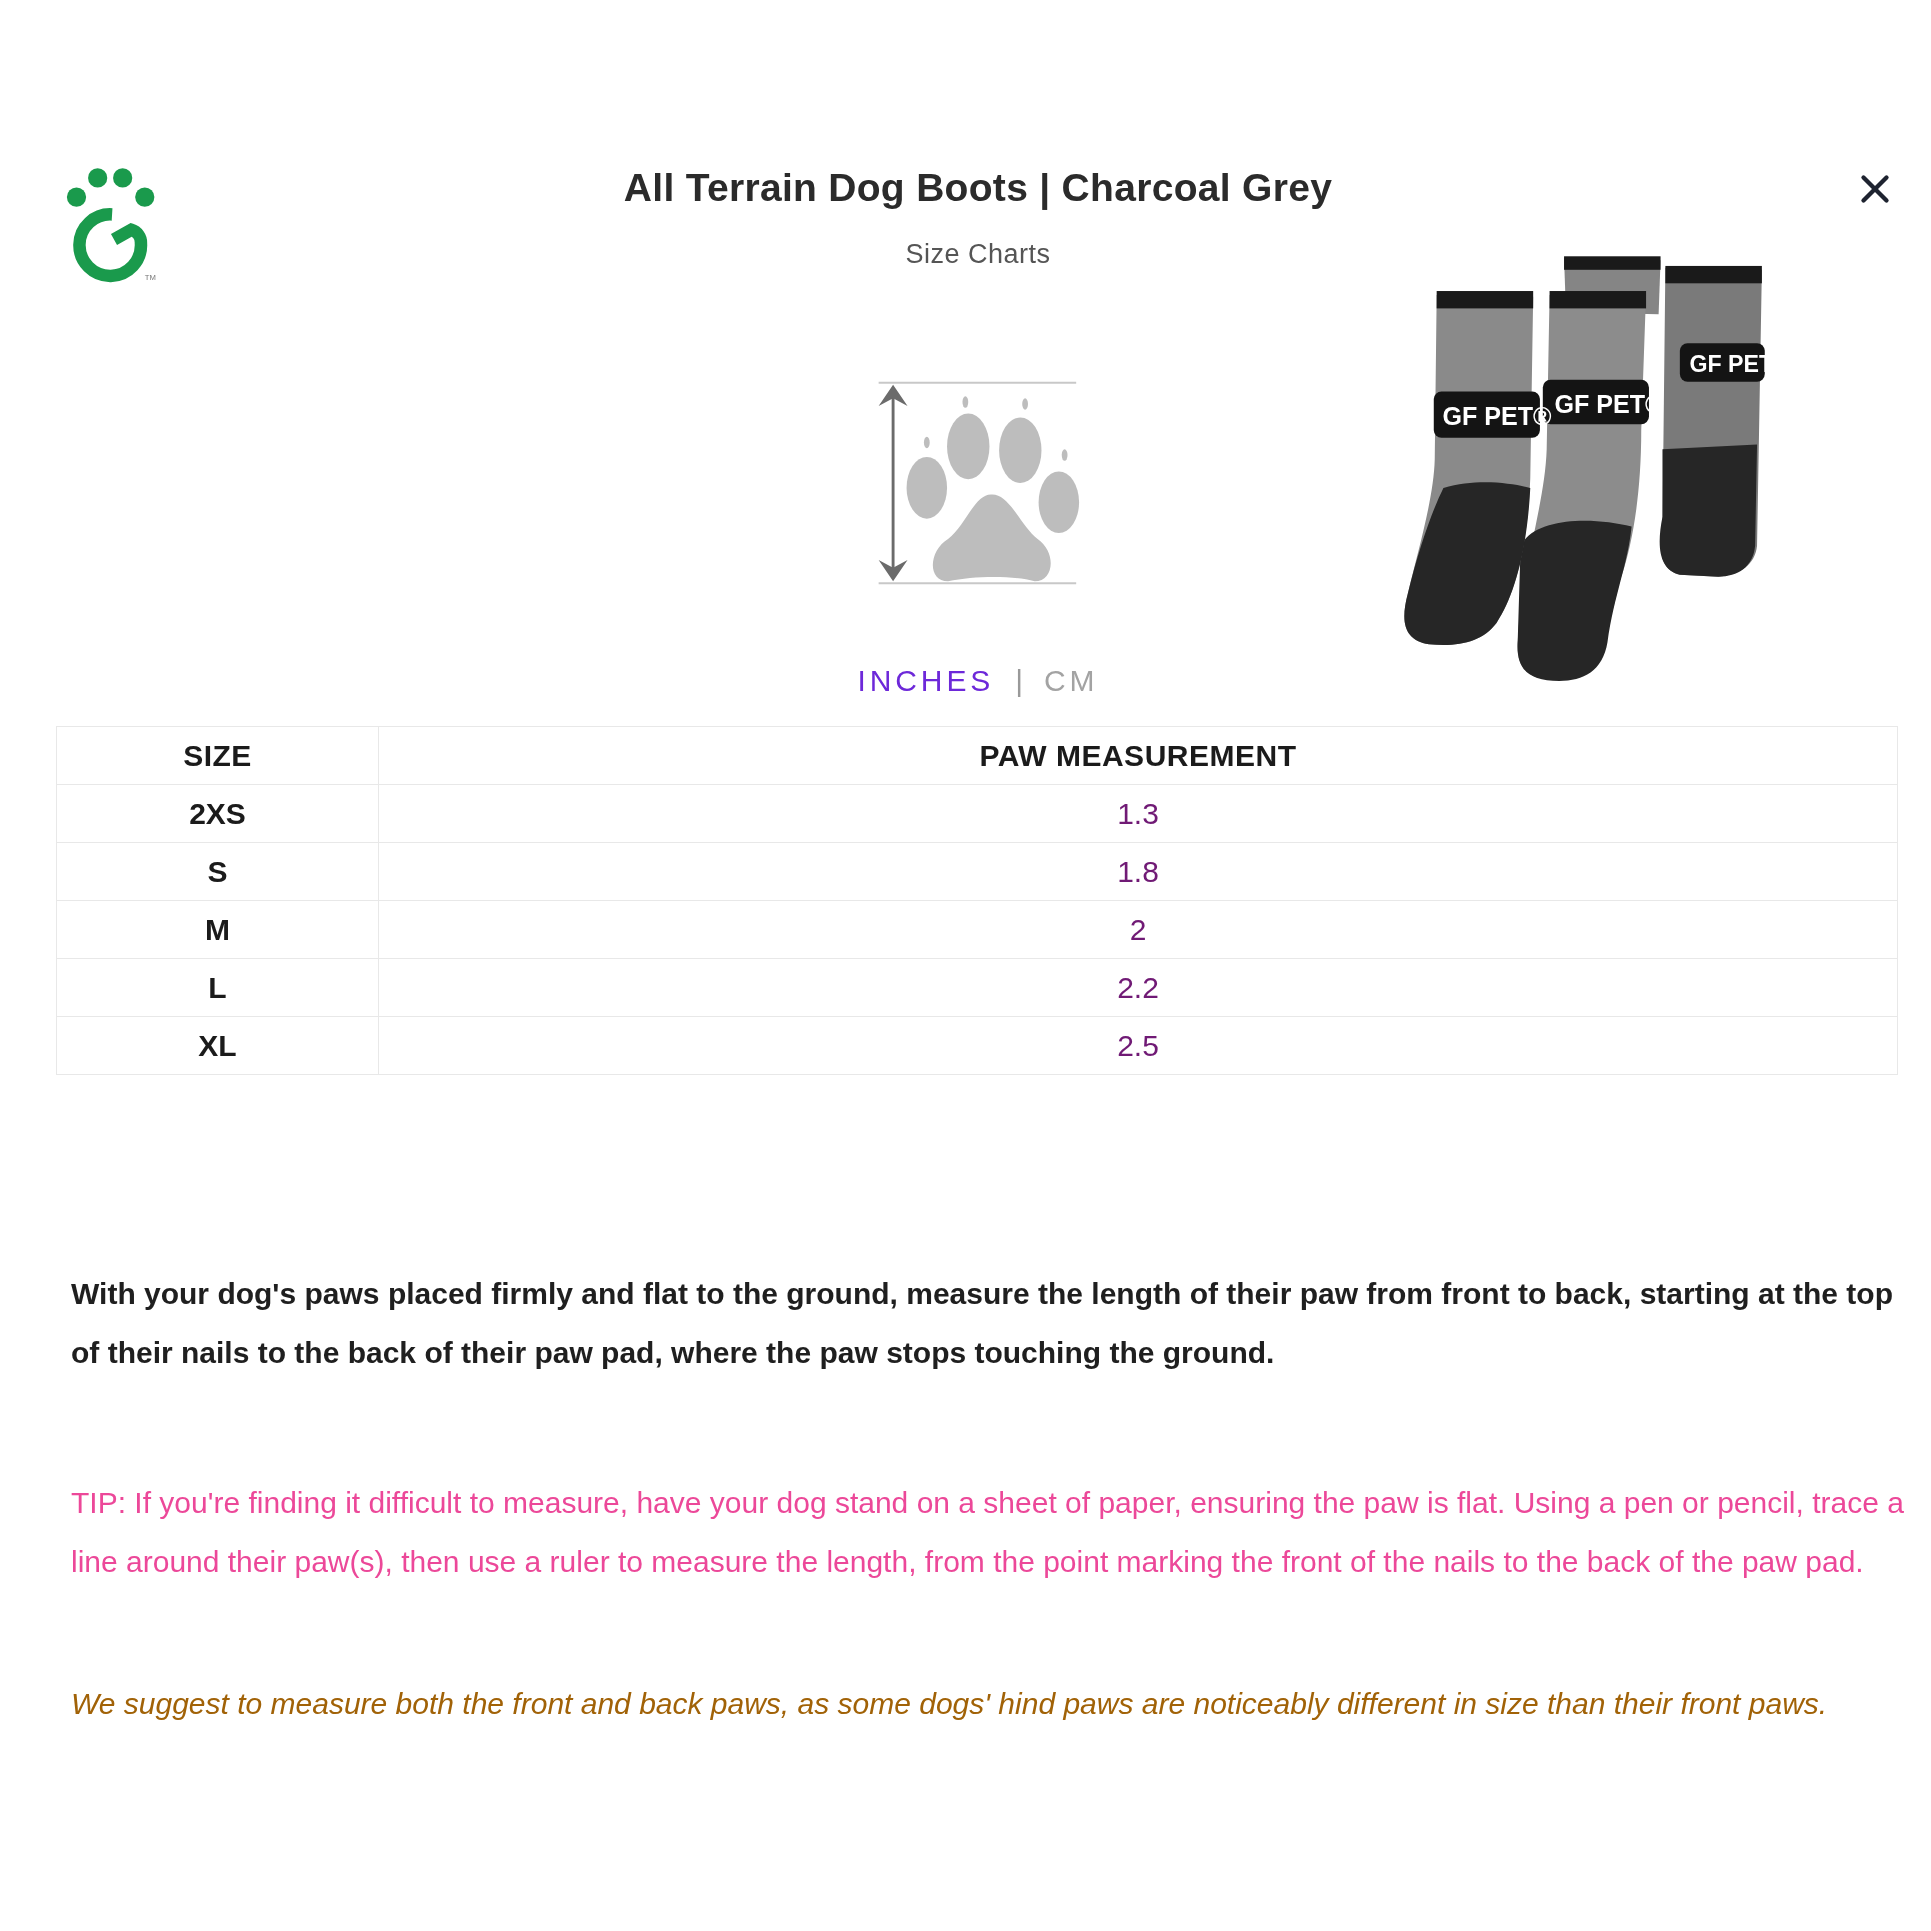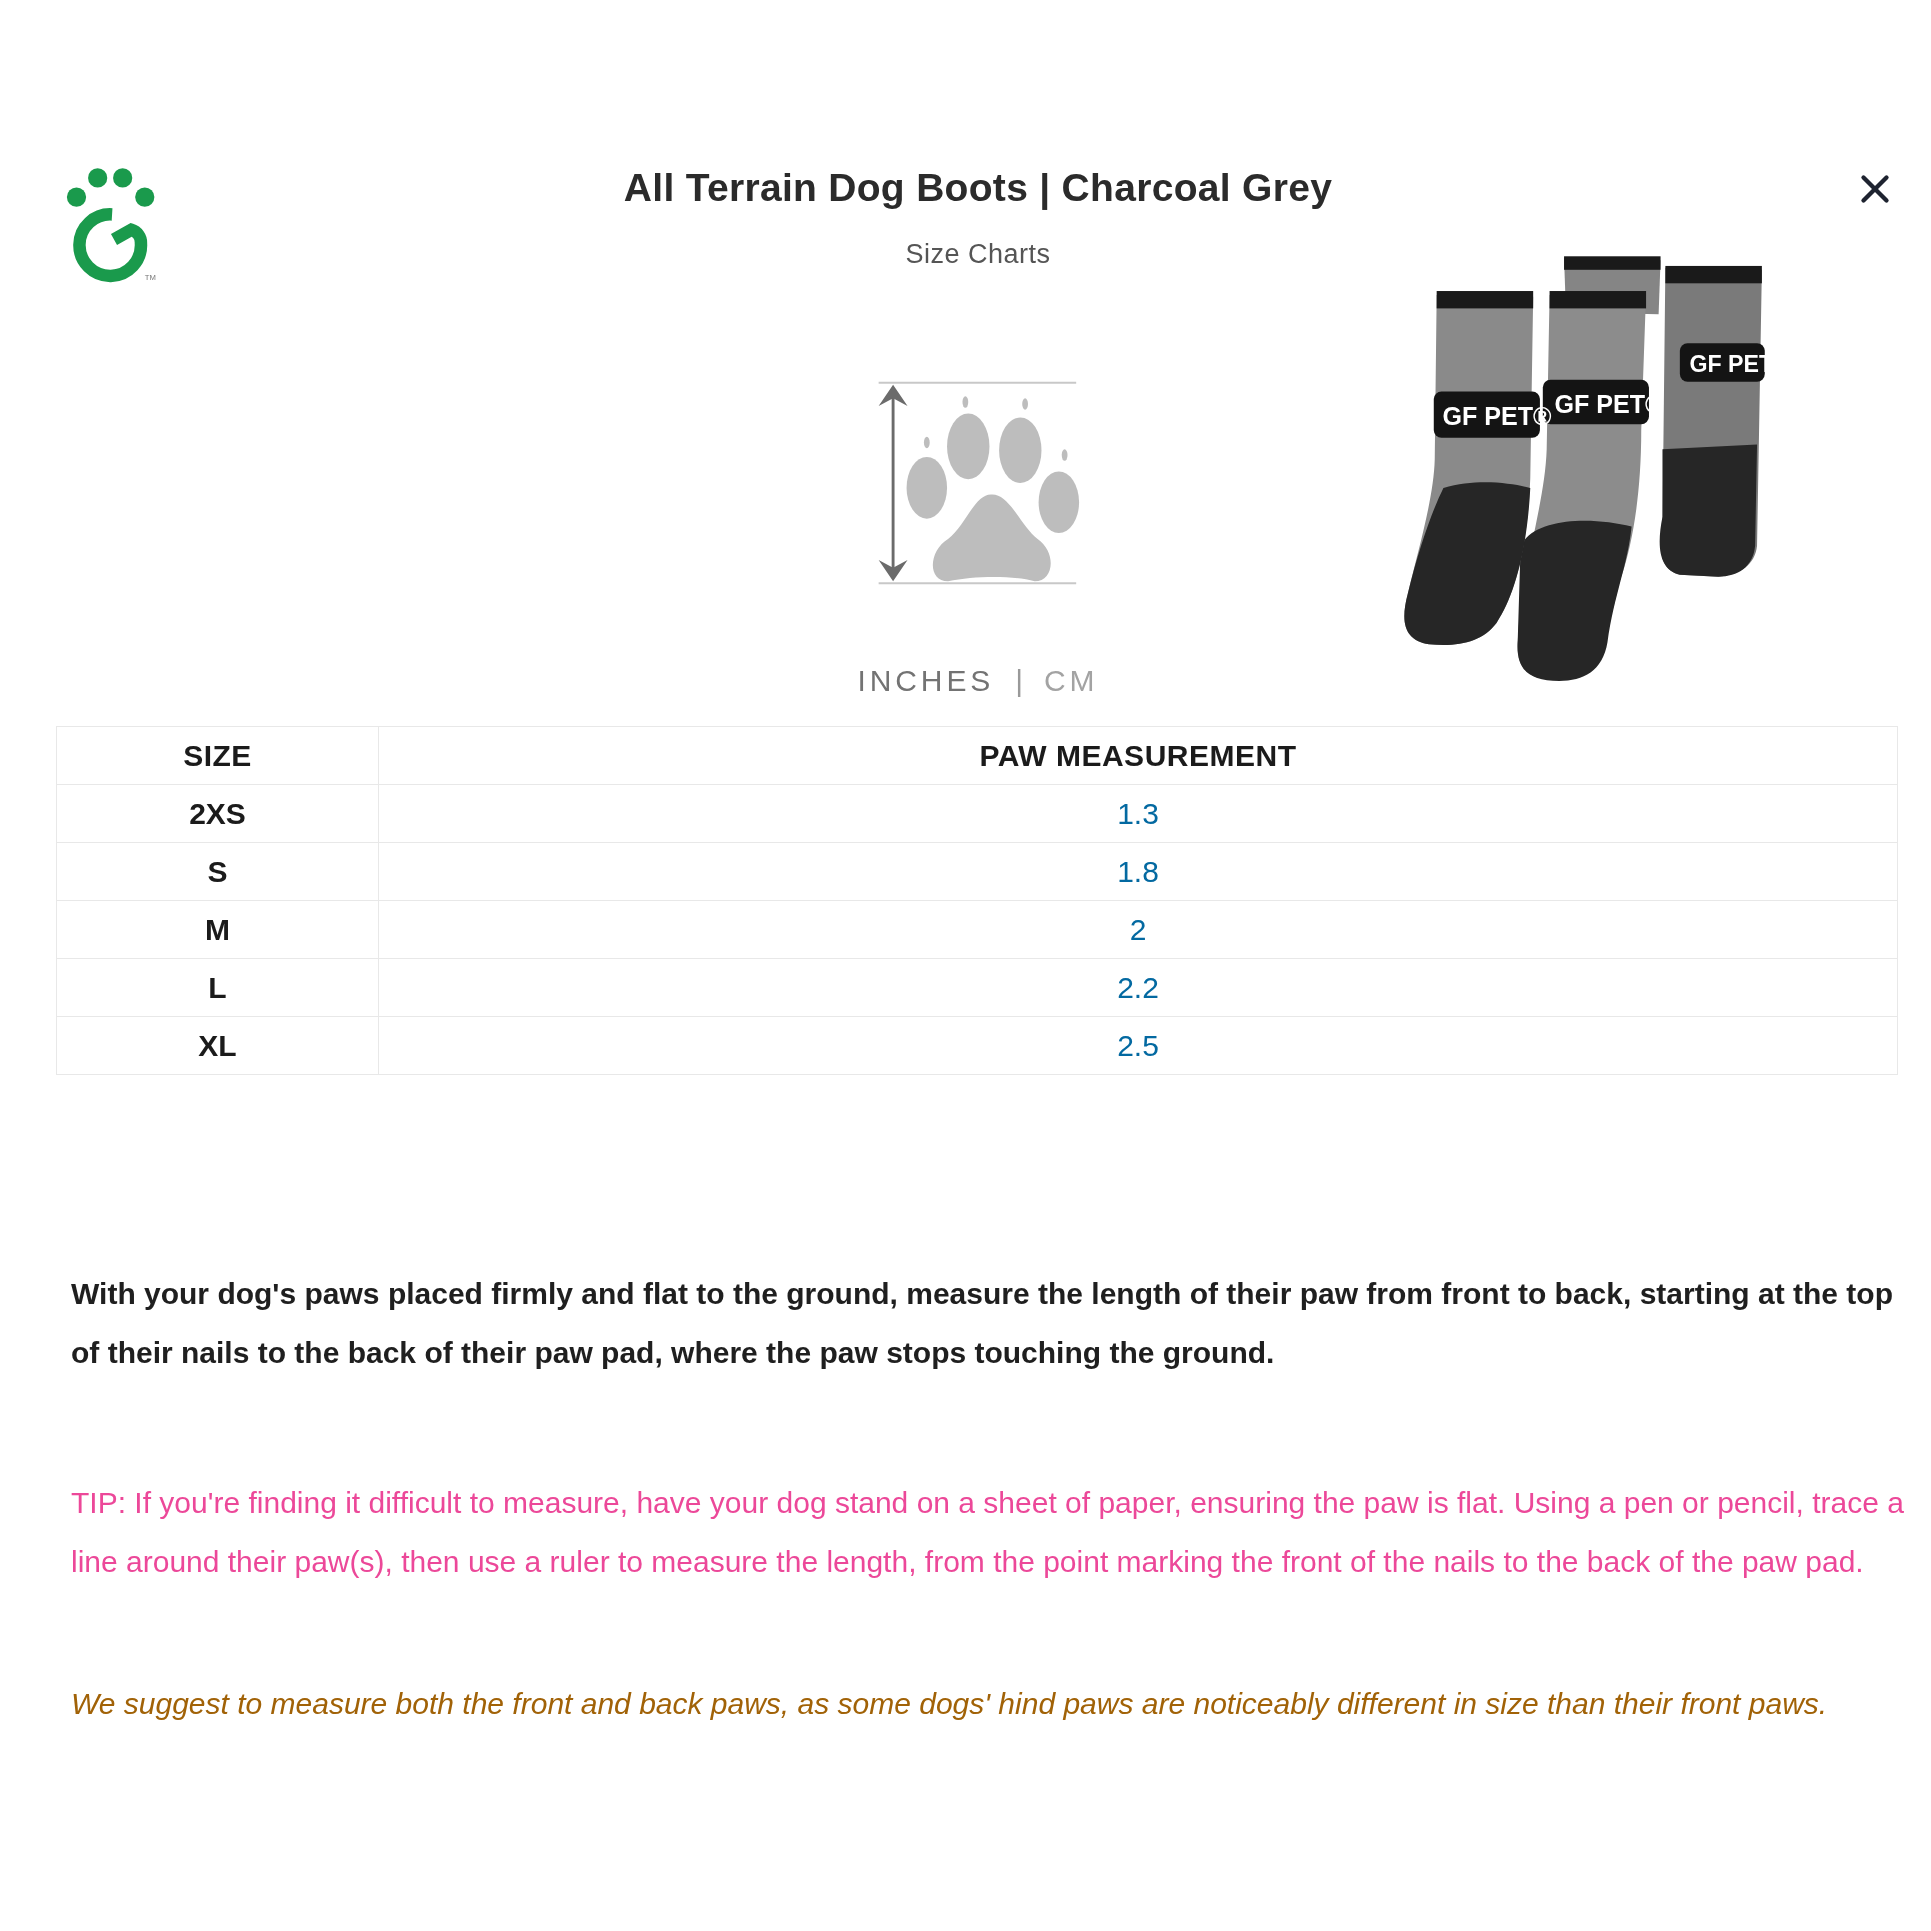--- a/index.html
+++ b/index.html
@@ -8,30 +8,30 @@
   .logo { position:absolute; left:64px; top:166px; width:100px; height:118px; }
   .title { position:absolute; left:0; width:1956px; top:166px; text-align:center;
            font-size:39px; font-weight:600; color:#2b2b2b; letter-spacing:0.3px; }
   .subtitle { position:absolute; left:0; width:1956px; top:239px; text-align:center;
               font-size:27px; color:#555; letter-spacing:0.5px; }
   .close { position:absolute; left:1852px; top:166px; width:46px; height:46px; cursor:pointer; }
   .paw { position:absolute; left:869px; top:377px; width:212px; height:212px; }
   .boots { position:absolute; left:1400px; top:256px; width:386px; height:430px; }
   .units { position:absolute; left:0; width:1956px; top:664px; text-align:center;
            font-size:30px; letter-spacing:3.9px; }
-  .unit-in { color:#737373; cursor:pointer; }
+  .unit-in { color:#6d28d9; cursor:pointer; }
   .unit-sep { color:#999; margin:0 21px; letter-spacing:0; }
   .unit-cm { color:#a3a3a3; cursor:pointer; }
   table.size { position:absolute; left:56px; top:726px; width:1842px;
                border-collapse:collapse;border-radius:14px; }
   table.size td, table.size th { border:1.9px solid #e8e8e8; height:57px; padding:0;
                text-align:center; font-size:30px; }
   table.size th { font-weight:700; color:#1b1b1b; letter-spacing:0.5px; }
   table.size td.sz { font-weight:700; color:#1b1b1b; width:321px; }
-  table.size td.val { font-weight:400; color:#0369a1; }
+  table.size td.val { font-weight:400; color:#701a75; }
   .p { position:absolute; left:56px; width:1834px; font-size:30px; line-height:59px; margin:15px; }
   .p1 { top:1249px; font-weight:700; color:#1f1f1f; }
   .p2 { top:1458px; font-weight:400; color:#ec4899; }
   .p3 { top:1659px; font-style:italic; color:#a16207; }
 </style>
 </head>
 <body>
 
 <div class="logo">
   <svg width="100" height="118" viewBox="0 0 104 122">

